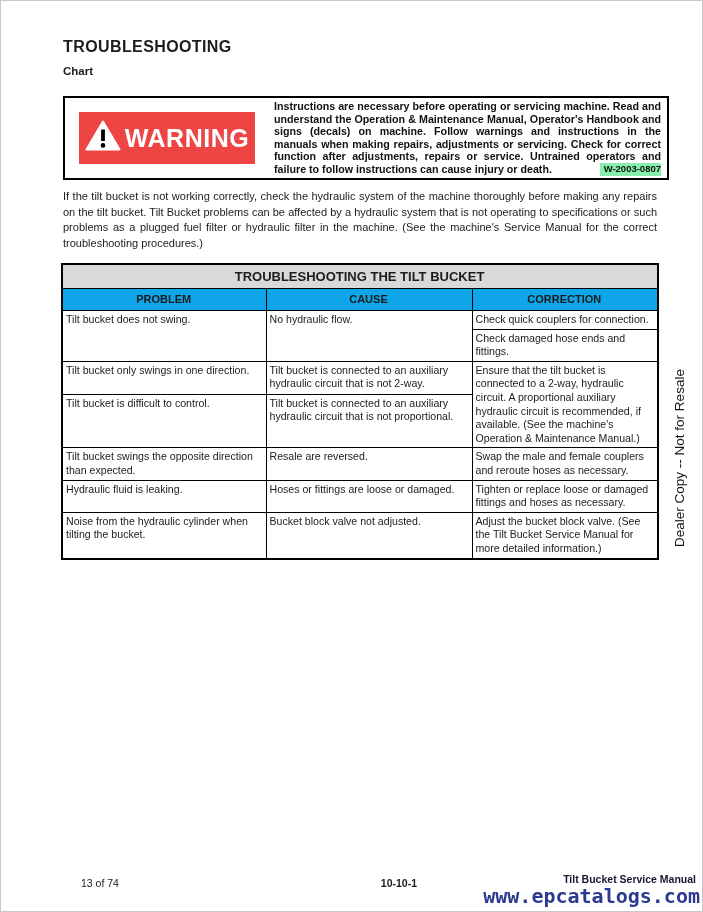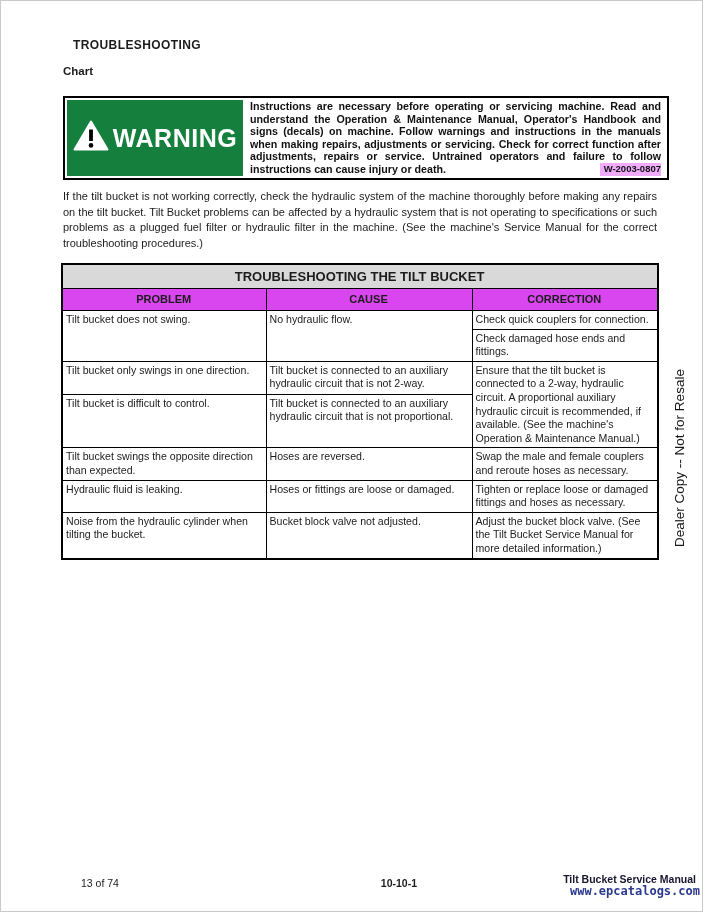--- a/index.html
+++ b/index.html
@@ -7,60 +7,60 @@
     position: relative;
     width: 703px; height: 912px;
     box-sizing: border-box;
     border: 1px solid #c9c9c9;
     background: #fff;
     font-family: "Liberation Sans", sans-serif;
     color: #1c1c1c;
     overflow: hidden;
   }
   .h1 {
-    position: absolute; left: 72px; top: 37px;
-    font-size: 12px; font-weight: bold; letter-spacing: .4px;
+    position: absolute; left: 62px; top: 37px;
+    font-size: 16px; font-weight: bold; letter-spacing: .4px;
   }
   .h2 {
     position: absolute; left: 62px; top: 64px;
     font-size: 11.5px; font-weight: bold;
   }
   
   .warning-box {
     position: absolute; left: 62px; top: 95px;
     width: 606px; height: 84px;
     box-sizing: border-box;
     border: 2px solid #000;
     background: #fff;
     display: flex;
   }
   .warning-left {
     flex: 0 0 176px;
-    margin: 2px;
-    background: #15803d;
+    margin: 14px;
+    background: #ef4444;
     display: flex; align-items: center; justify-content: center;
     gap: 4px;
   }
   .warning-word {
     color: #fff; font-weight: bold; font-size: 25px; letter-spacing: .5px;
   }
   .warning-body {
     flex: 1 1 auto;
     position: relative;
     padding: 2px 6px 2px 5px;
     font-weight: bold;
     font-size: 10.7px;
     line-height: 12.6px;
     text-align: justify;
     color: #111;
   }
   .warning-code {
     position: absolute; right: 6px; bottom: 2px;
     font-size: 9.5px; font-weight: bold;
-    background: #f0abfc; padding-left: 4px;
+    background: #86efac; padding-left: 4px;
   }
   
   .intro {
     position: absolute; left: 62px; top: 188px;
     width: 594px;
     font-size: 11px; line-height: 15.6px;
     text-align: justify;
     margin: 0;
   }
   
@@ -79,21 +79,21 @@
     text-align: left;
     font-weight: normal;
     overflow: hidden;
   }
   .ts-table .title-cell {
     background: #d9d9d9;
     text-align: center; font-weight: bold; font-size: 13px;
     height: 19px; vertical-align: middle;
   }
   .ts-table .head-cell {
-    background: #d946ef;
+    background: #0ea5e9;
     text-align: center; font-weight: bold; font-size: 11px;
     height: 17px; vertical-align: middle;
   }
   .rh1a { height: 17px; }
   .rh1b { height: 28px; }
   .rh2  { height: 29px; }
   .rh3  { height: 52px; }
   .rh4  { height: 29px; }
   .rh5  { height: 29px; padding-left: 28px; }
   .rh6  { height: 47px; }
@@ -108,21 +108,21 @@
     text-align: center;
     white-space: nowrap;
   }
   
   .footer-page   { position: absolute; left: 80px;  top: 876px; font-size: 10.5px; text-align: center; }
   .footer-code   { position: absolute; left: 316px; top: 876px; width: 100px; text-align: right; font-size: 10.5px; font-weight: bold; }
   .footer-title  { position: absolute; right: 6px;  top: 872px; font-size: 10.5px; font-weight: bold; color: #16162e; }
   .footer-site   {
     position: absolute; right: 2px; top: 883px;
     font-family: "DejaVu Sans Mono", monospace;
-    font-weight: bold; font-size: 12px;
+    font-weight: bold; font-size: 20px;
     color: #2b3990;
     text-decoration: none;
   }
 </style>
 </head>
 <body>
 
 <div class="page">
 
   <div class="h1">TROUBLESHOOTING</div>
@@ -174,21 +174,21 @@
         <td>Tilt bucket only swings in one direction.</td>
         <td>Tilt bucket is connected to an auxiliary hydraulic circuit that is not 2-way.</td>
         <td rowspan="2">Ensure that the tilt bucket is connected to a 2-way, hydraulic circuit. A proportional auxiliary hydraulic circuit is recommended, if available. (See the machine's Operation &amp; Maintenance Manual.)</td>
       </tr>
       <tr class="rh3">
         <td>Tilt bucket is difficult to control.</td>
         <td>Tilt bucket is connected to an auxiliary hydraulic circuit that is not proportional.</td>
       </tr>
       <tr class="rh4">
         <td>Tilt bucket swings the opposite direction than expected.</td>
-        <td>Hoses are reversed.</td>
+        <td>Resale are reversed.</td>
         <td>Swap the male and female couplers and reroute hoses as necessary.</td>
       </tr>
       <tr class="rh5">
         <td>Hydraulic fluid is leaking.</td>
         <td>Hoses or fittings are loose or damaged.</td>
         <td>Tighten or replace loose or damaged fittings and hoses as necessary.</td>
       </tr>
       <tr class="rh6">
         <td>Noise from the hydraulic cylinder when tilting the bucket.</td>
         <td>Bucket block valve not adjusted.</td>

